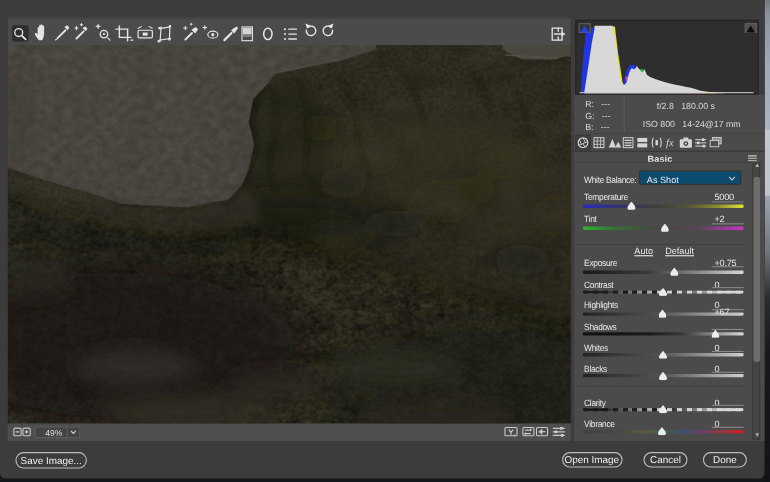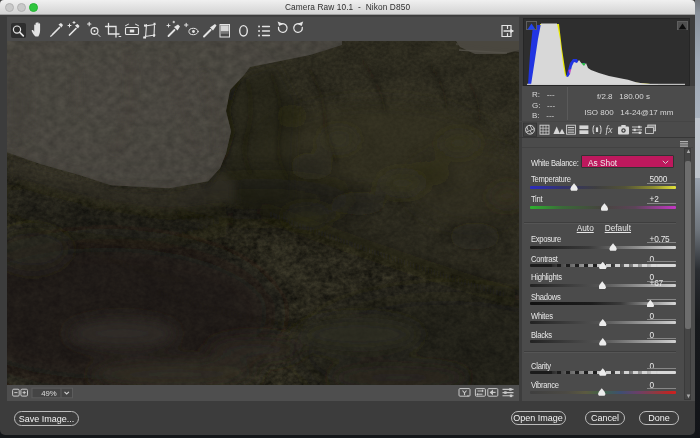--- a/index.html
+++ b/index.html
@@ -39,26 +39,20 @@
 .g-dash{background:linear-gradient(90deg,#1b1b1b 0,#1b1b1b 12%,rgba(27,27,27,0) 48%,rgba(216,216,216,0) 52%,#d8d8d8 88%,#d8d8d8),repeating-linear-gradient(90deg,#202020 0 4.5px,#cfcfcf 4.5px 9px)}
 .g-vib{background:linear-gradient(90deg,#3f3f3f,#4c4a44 25%,#5c5a40 38%,#3f6247 50%,#3e4f72 62%,#6a3f68 74%,#8c3a44 85%,#c02424 96%,#d02020 100%)}
 #scroll{position:absolute;left:164.5px;top:133px;width:7.5px;height:252px;background:#454545;border:1px solid #3a3a3a;box-sizing:border-box}
 #scrollthumb{position:absolute;left:.5px;top:12px;width:5.5px;height:168px;background:#6d6d6d;border-radius:2px}
 .chev{position:absolute;font-size:6px;color:#aaa;left:1px}
 </style></head><body>
 <div id="sliver">
     <div class="fpatch"></div>
   </div>
 <div id="win">
-<div id="title">
-      <div class="dot" id="d1"></div>
-      <div class="dot" id="d2"></div>
-      <div class="dot" id="d3"></div>
-      <div class="t">Camera Raw 10.1&nbsp; -&nbsp; Nikon D850</div>
-    </div>
 <div id="toolbar">
       <div id="selbox"></div>
 <svg width="512" height="24.5" viewBox="0 0 512 24.5" style="position:absolute;left:0;top:0" fill="none" stroke="#e4e4e4" stroke-width="1.2" stroke-linecap="round">
 <g>
           <circle cx="10" cy="12.6" r="3.6"></circle>
           <line x1="12.8" y1="15.4" x2="16.3" y2="18.9" stroke-width="1.6"></line>
         </g>
 <g>
           <path d="M28.5 19.5c-1.8-1.6-3.2-3.9-3.8-5.6-.3-.9.9-1.4 1.5-.6l1 1.4V8.2c0-.9 1.4-.9 1.4 0v-2c0-.9 1.5-.9 1.5 0v-.4c0-.9 1.5-.9 1.5 0v1.1c0-.9 1.5-.9 1.5 0v6.3c0 2.8-.8 4.5-1.8 6.3z" fill="#e4e4e4" stroke="none"></path>
         </g>
@@ -349,31 +343,32 @@
           <path d="M113 5h10M113 7.9h10M113 10.8h10"></path>
           <rect x="119.1" y="3.8" width="2.2" height="2.4" fill="#d6d6d6" stroke="none"></rect>
           <rect x="114.6" y="6.7" width="2.2" height="2.4" fill="#d6d6d6" stroke="none"></rect>
           <rect x="119.7" y="9.6" width="2.2" height="2.4" fill="#d6d6d6" stroke="none"></rect>
         </g>
 <g stroke-width=".8">
           <rect x="128.8" y="3" width="7.8" height="5.8" fill="#8e8e8e"></rect>
           <rect x="126.6" y="5.6" width="7.8" height="5.8" fill="#4e4e4e"></rect>
         </g>
 </svg>
+<div style="position:absolute;left:0;top:124.1px;width:162px;text-align:center;font-size:8.3px;font-weight:bold;letter-spacing:.1px;color:#e4e4e4">Basic</div>
 <svg width="9" height="6" style="position:absolute;left:160.5px;top:126px" stroke="#c9c9c9" stroke-width="1">
         <path d="M0 .7h8M0 2.9h8M0 5.1h8"></path>
       </svg>
 <div style="position:absolute;left:3px;top:132.5px;width:171px;height:1px;background:#424242"></div>
 <div id="scroll">
         <div id="scrollthumb"></div>
         <div class="chev" style="top:-1px">▲</div>
         <div class="chev" style="bottom:0px">▼</div>
       </div>
 <div class="lbl" style="top:143.5px">White Balance:</div>
-<div style="position:absolute;left:62px;top:140.8px;width:92.5px;height:12.4px;background:#be185d;border:1px solid #323232;box-sizing:border-box;border-radius:1px">
+<div style="position:absolute;left:62px;top:140.8px;width:92.5px;height:12.4px;background:#0c4a6e;border:1px solid #323232;box-sizing:border-box;border-radius:1px">
 <div style="position:absolute;left:6px;top:1.9px;font-size:8.3px;color:#ececec">As Shot</div>
 <svg width="7" height="5" style="position:absolute;right:4px;top:4.2px" fill="none" stroke="#cfcfcf" stroke-width="1">
           <path d="M.8 .8l2.7 2.7L6.2 .8"></path>
         </svg>
 </div>
 <div class="lbl" style="top:159.7px">Temperature</div>
       <div class="val" style="top:159.7px">5000</div>
       <div class="ul" style="top:168.1px"></div>
 <div class="track g-temp" style="top:171px"></div>
       <div class="thumb" style="left:51.3px;top:168.7px"></div>

